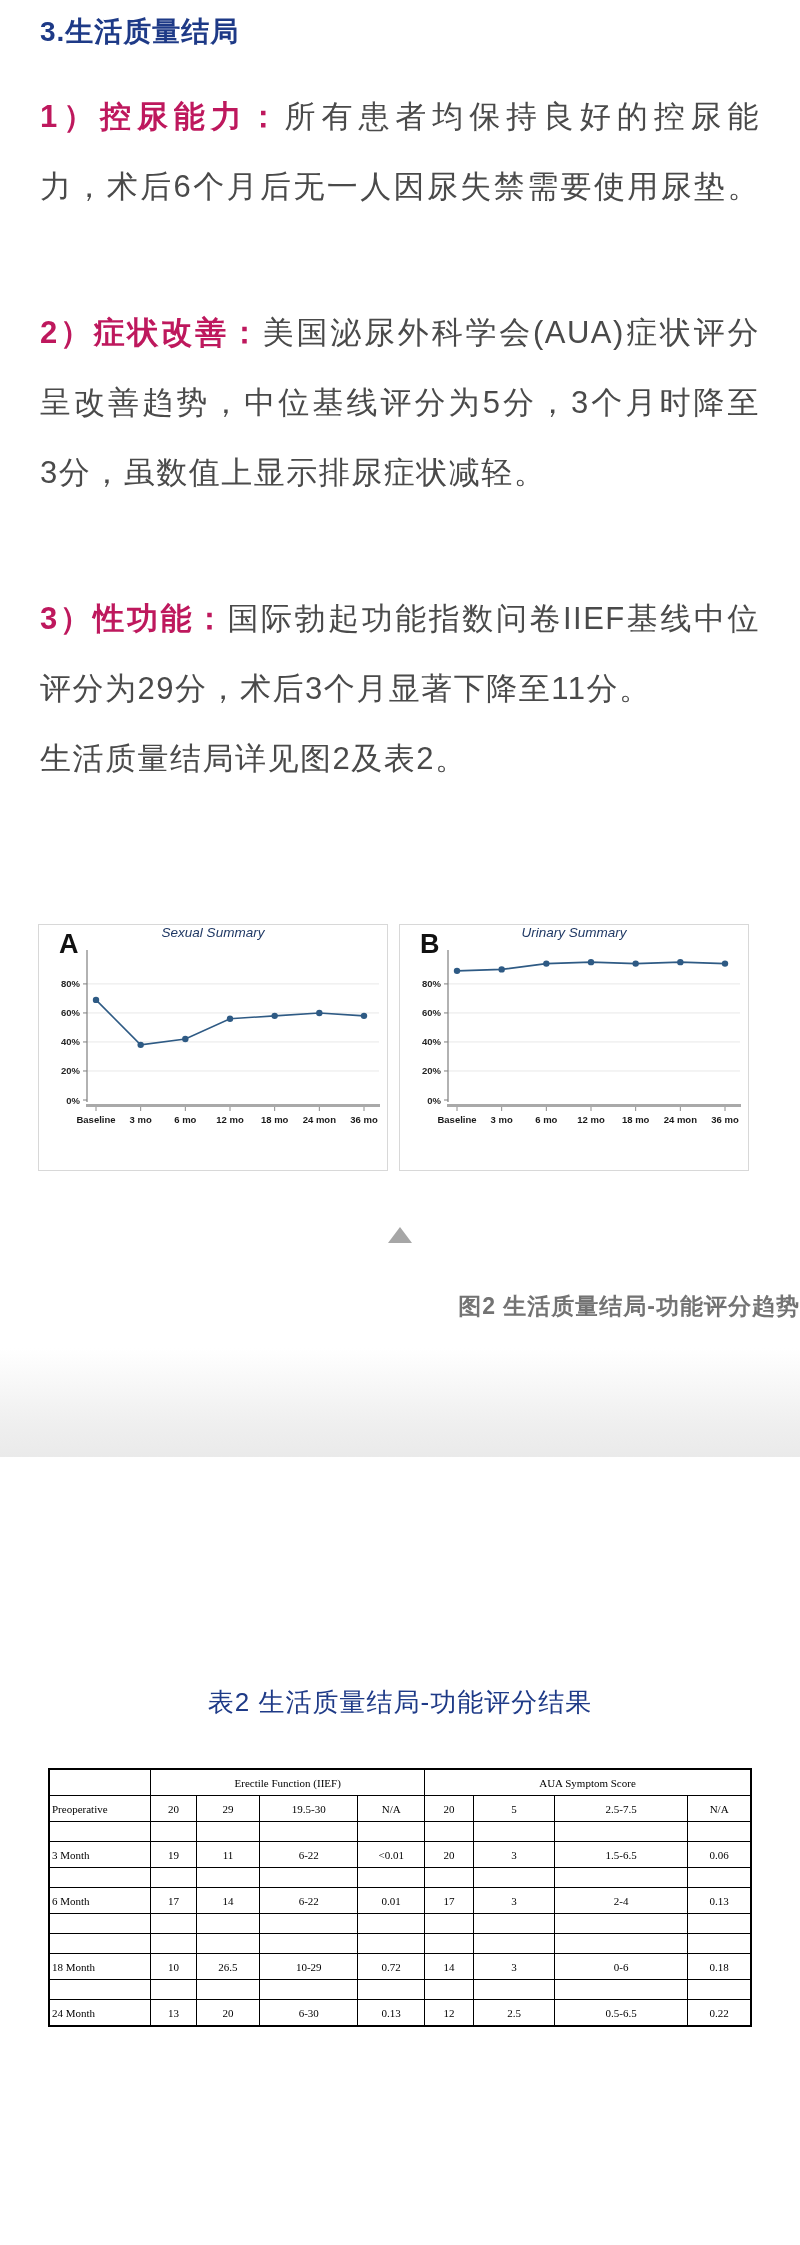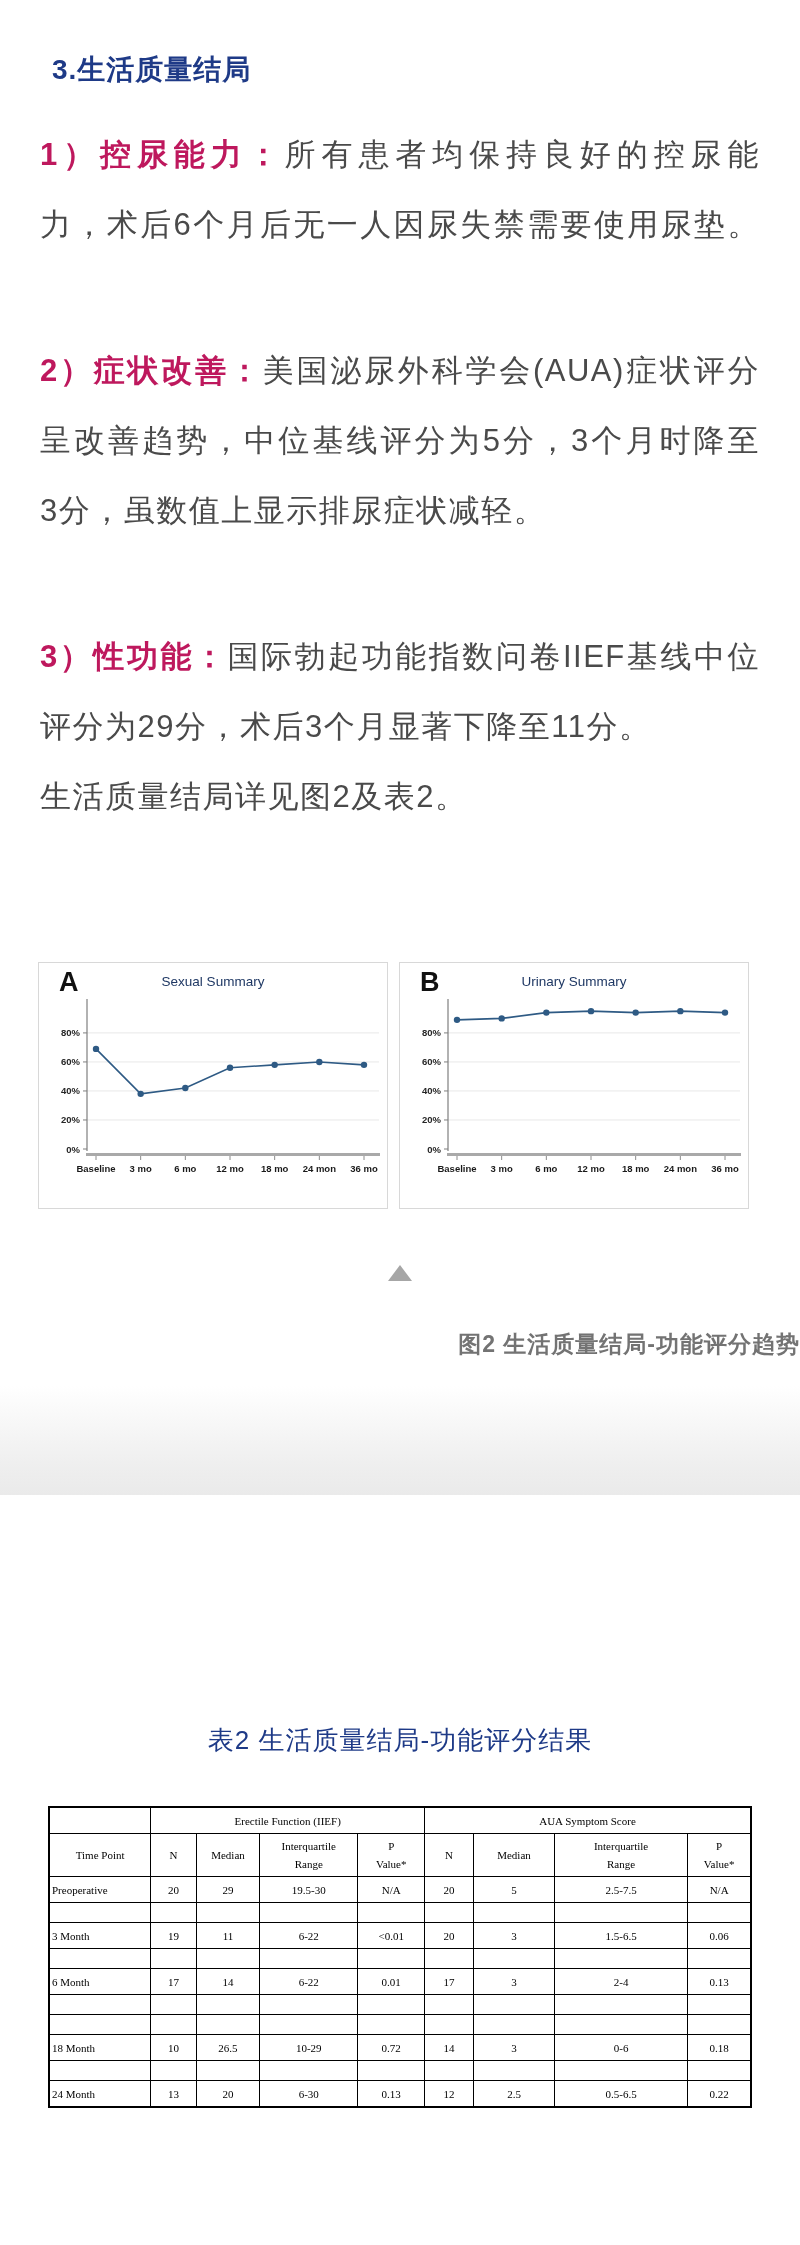--- a/index.html
+++ b/index.html
@@ -1,30 +1,30 @@
 <!DOCTYPE html>
 <html><head>
 <meta charset="utf-8">
 <style>
   html,body{margin:0;padding:0;background:#ffffff;}
   body{width:800px;height:2245px;overflow:hidden;position:relative;
        font-family:"Liberation Sans","DejaVu Sans",sans-serif;color:#4a4a4a;}
   .content{padding:0 40px;}
-  h1.page-title{margin:12px;padding-top:38px;font-size:28px;line-height:40px;
+  h1.page-title{margin:0;padding-top:12px;font-size:28px;line-height:40px;
        font-weight:bold;color:#1e3a87;letter-spacing:1px;}
   .para{margin-top:30px;}
   .para + .para{margin-top:76px;}
   .para .line{font-size:31px;line-height:70px;letter-spacing:1.5px;color:#4a4a4a;white-space:nowrap;}
   .para .line.fill{white-space:normal;text-align:justify;text-align-last:justify;}
   .para .lead{font-weight:bold;color:#be185d;}
   .charts-row{margin:130px 38px 0 38px;display:flex;gap:11px;}
   .chart-card{position:relative;background:#fff;border:1px solid #d8d8d8;
        width:350px;height:247px;box-sizing:border-box;}
   .panel-label{position:absolute;left:20px;top:4px;font-size:27px;font-weight:bold;color:#111;}
-  .chart-title{text-align:center;margin-top:11px;font-size:13.5px;color:#1f3864;}
+  .chart-title{text-align:center;font-size:13.5px;color:#1f3864;font-style:italic;}
   .chart-svg{display:block;margin:2px 2px 0 8px;}
   .collapse-wrap{margin-top:56px;text-align:center;}
   .collapse-arrow{display:inline-block;width:0;height:0;border-left:12px solid transparent;
        border-right:12px solid transparent;border-bottom:16px solid #a6a6a6;}
   .figure-caption{margin-top:44px;text-align:right;font-size:23px;font-weight:bold;
        color:#737373;letter-spacing:1px;}
   .section-divider{margin-top:26px;width:800px;height:109px;
        background:linear-gradient(180deg,#ffffff 0%,#efefef 70%,#eaeaea 100%);}
   .table-title{margin-top:228px;text-align:center;font-size:26px;font-weight:normal;
        color:#1e3a87;letter-spacing:1px;}
@@ -174,35 +174,20 @@
       <col style="width: 11.5%;">
       <col style="width: 19%;">
       <col style="width: 9%;">
     </colgroup>
     <tbody>
       <tr class="ghead">
         <td></td>
         <td colspan="4">Erectile Function (IIEF)</td>
         <td colspan="4">AUA Symptom Score</td>
       </tr>
-      <tr class="chead">
-        <td>Time Point</td>
-        <td>N</td>
-        <td>Median</td>
-        <td>Interquartile
-Range</td>
-        <td>P
-Value*</td>
-        <td>N</td>
-        <td>Median</td>
-        <td>Interquartile
-Range</td>
-        <td>P
-Value*</td>
-      </tr>
       <tr class="drow">
         <td class="tleft">Preoperative</td>
         <td>20</td>
         <td>29</td>
         <td>19.5-30</td>
         <td>N/A</td>
         <td>20</td>
         <td>5</td>
         <td>2.5-7.5</td>
         <td>N/A</td>

